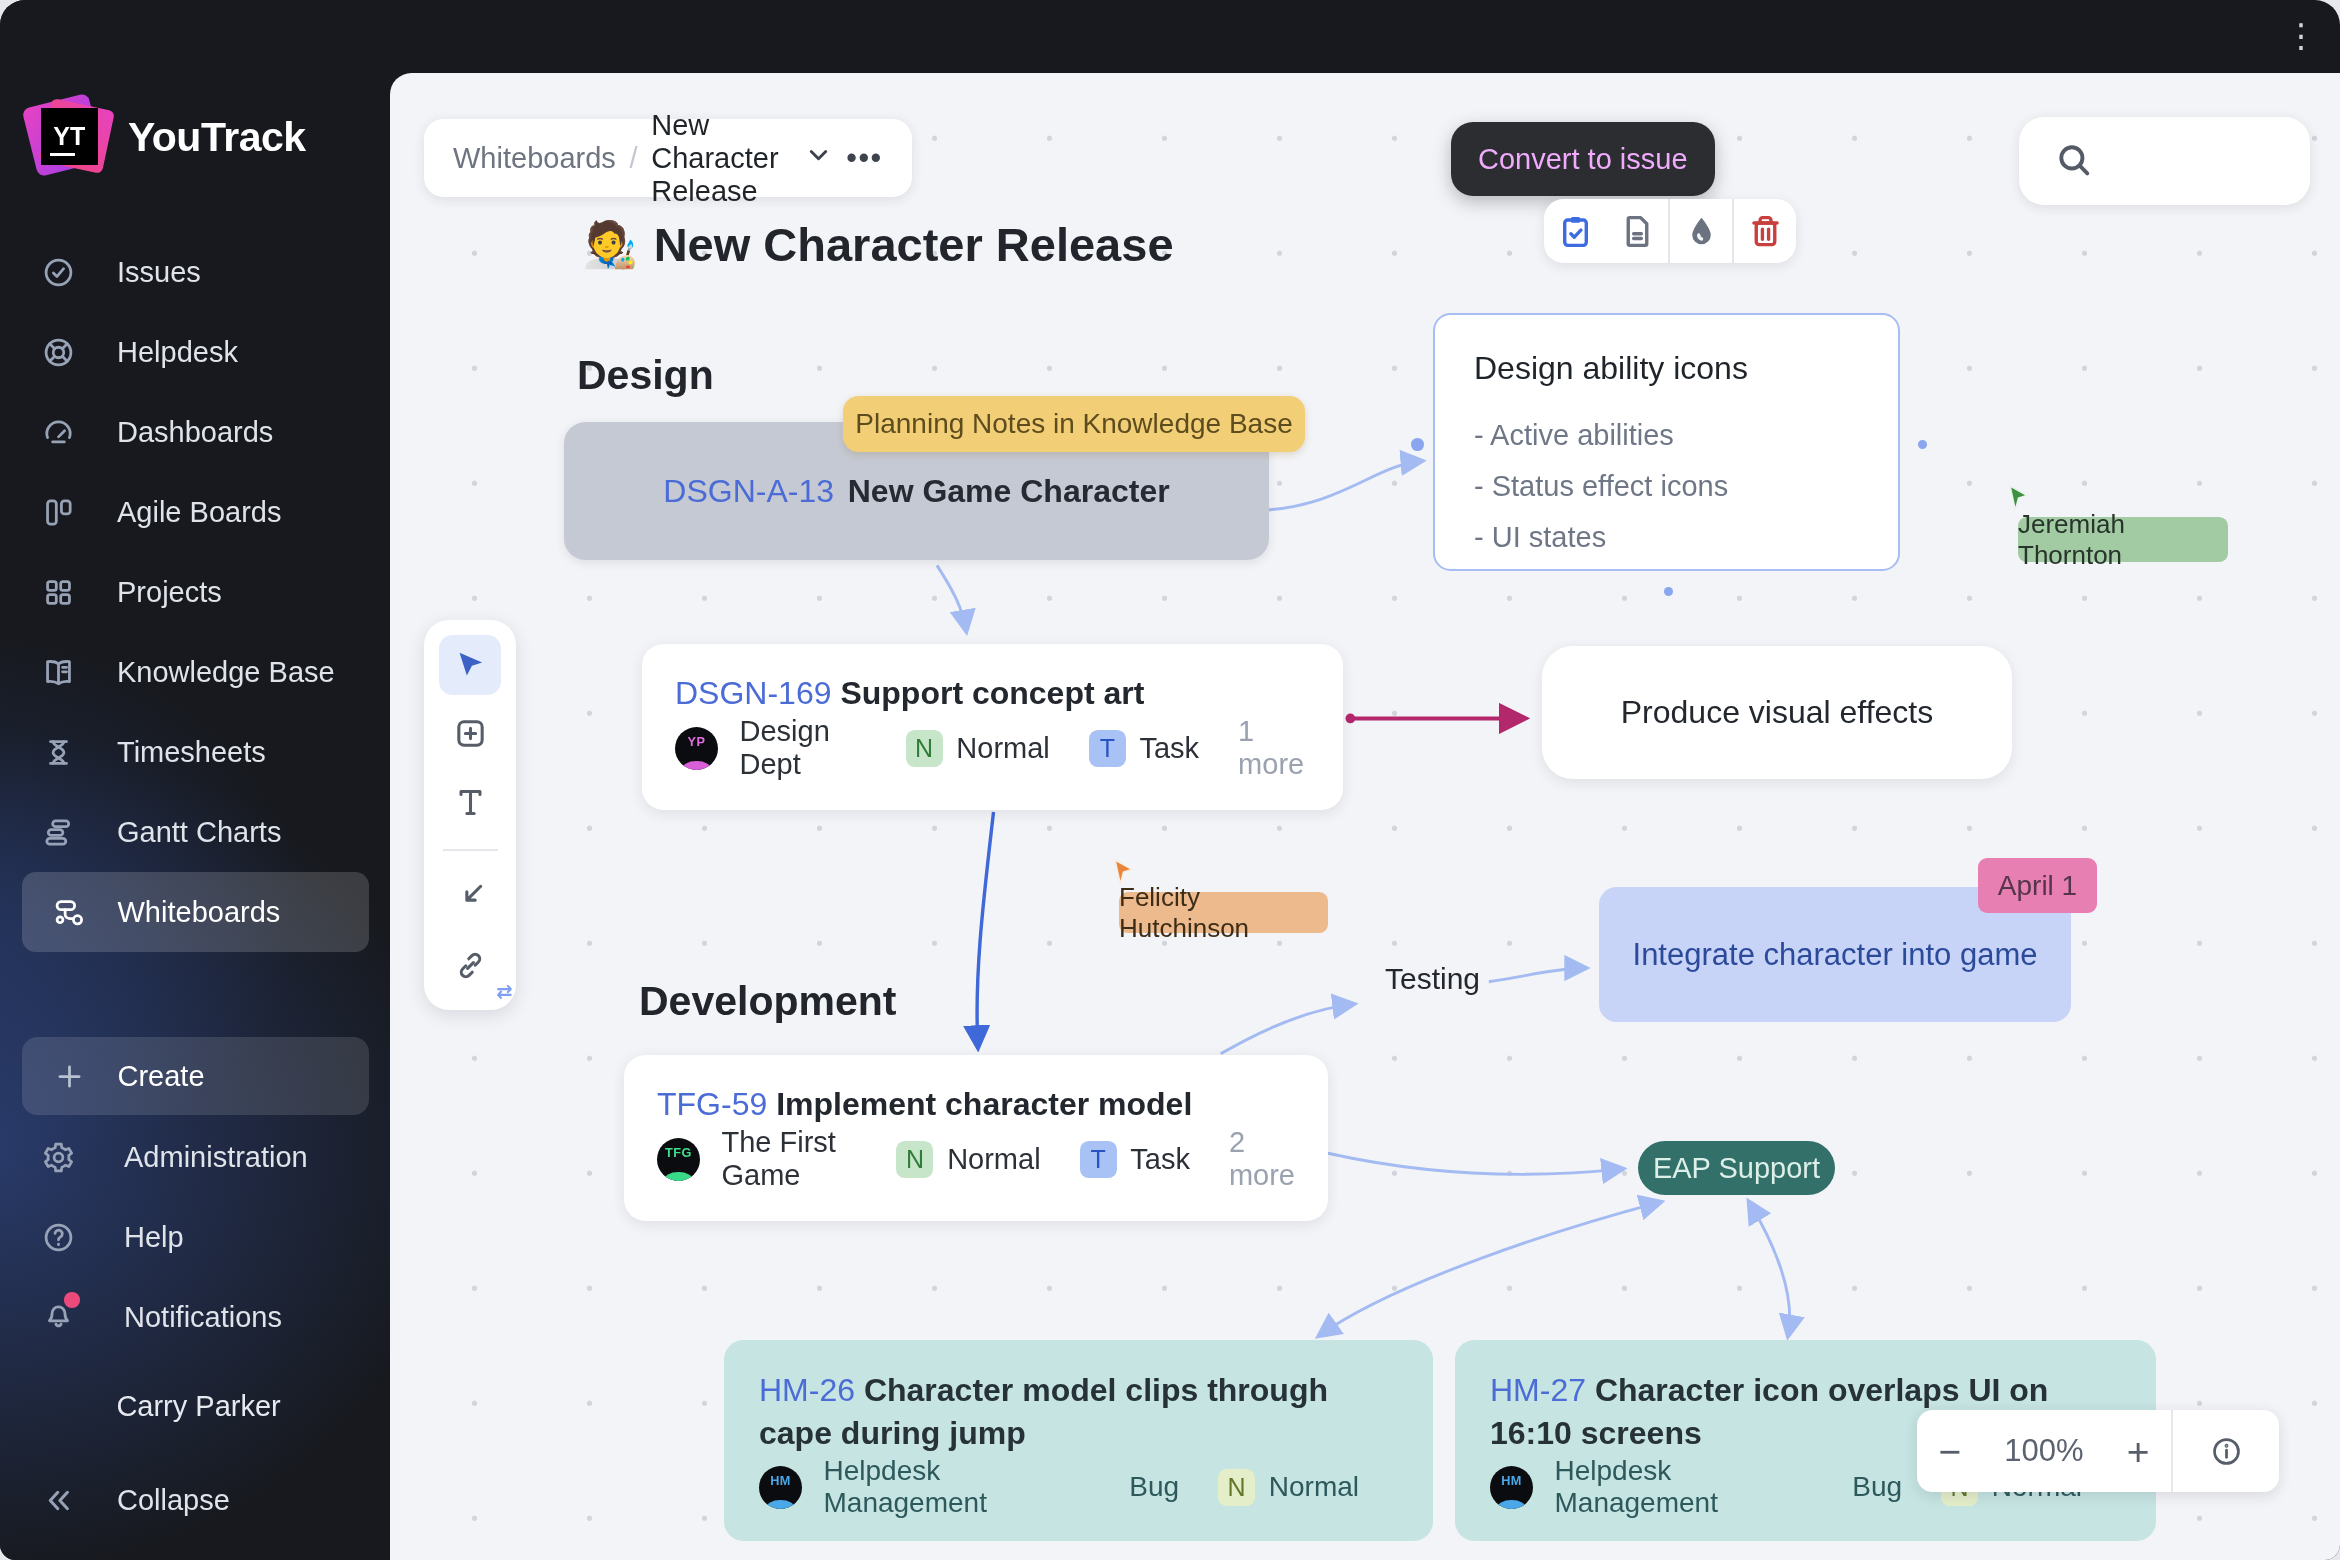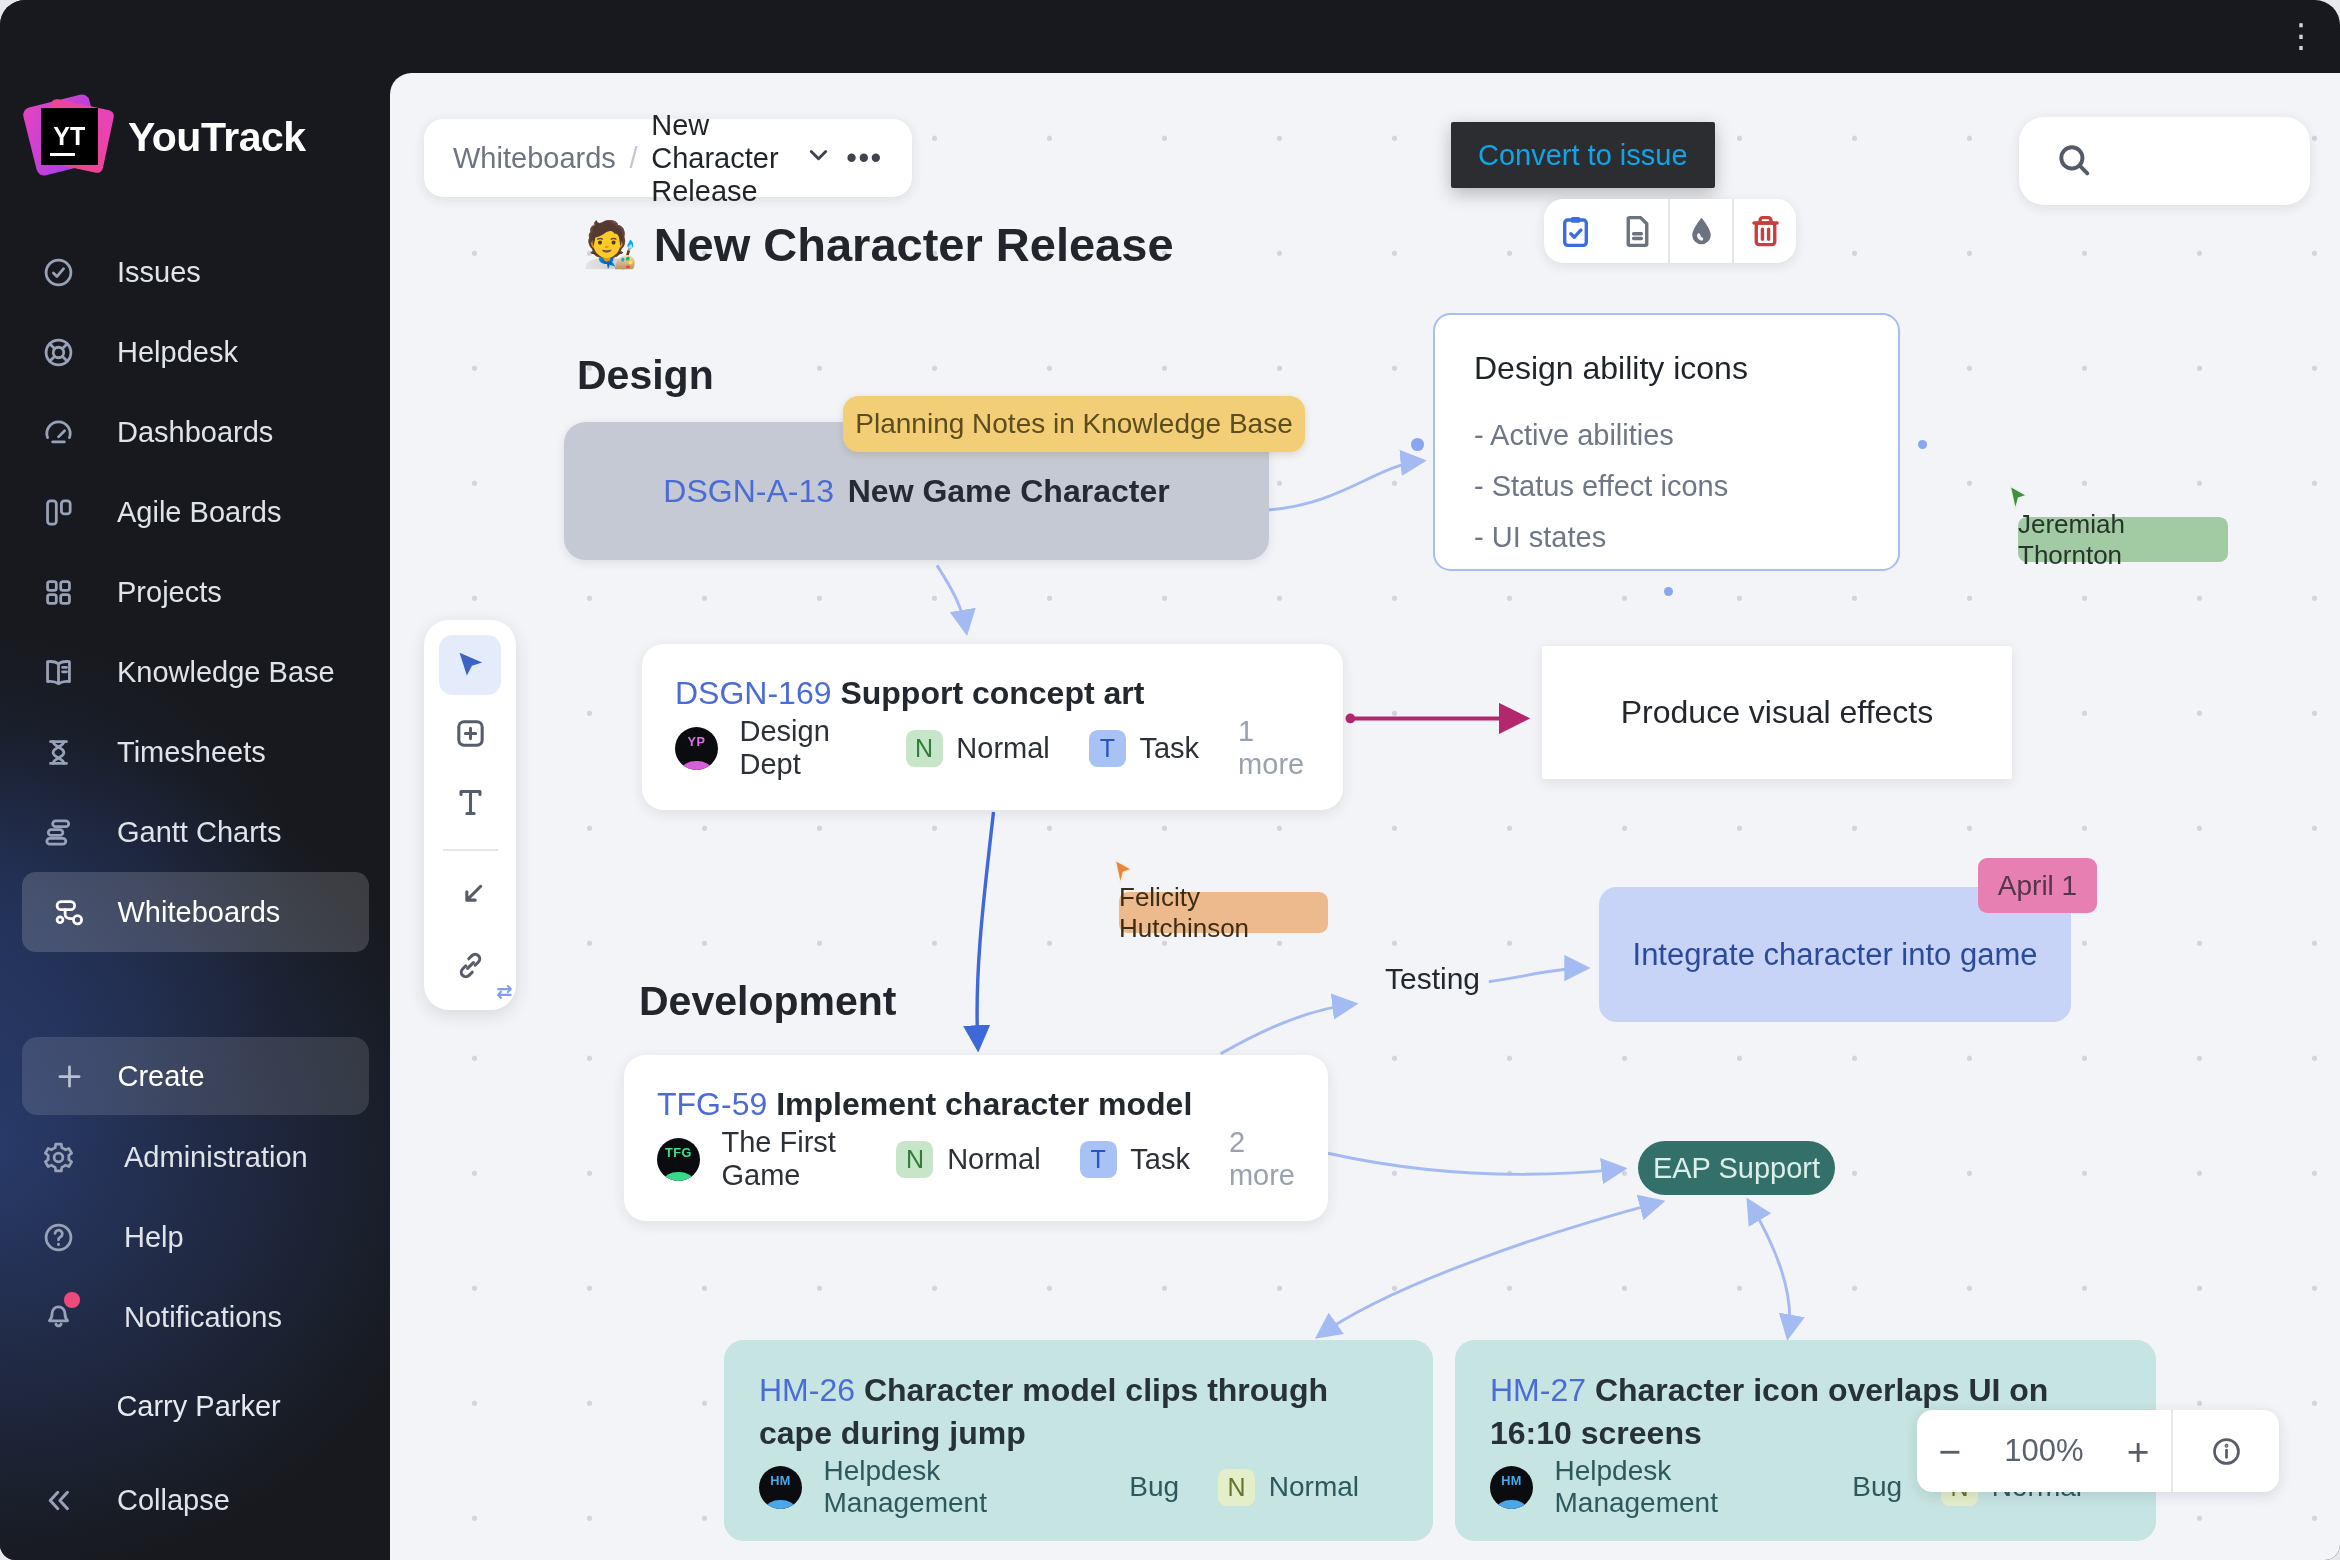--- a/index.html
+++ b/index.html
@@ -54,21 +54,21 @@
   .canvas{position:absolute;left:390px;top:73px;width:1950px;height:1487px;background:#f3f4f7;border-top-left-radius:21.5px;overflow:hidden;
     background-image:radial-gradient(#d2d5dc 2.4px, transparent 2.9px);background-size:115px 115px;background-position:27px 7.8px;}
   .conn{position:absolute;inset:0;pointer-events:none;}
 
   .pill{background:#fff;border-radius:19.5px;box-shadow:0 2.9px 11.7px rgba(25,35,60,.10);}
   .breadcrumb{position:absolute;left:34px;top:46px;width:488px;height:78px;display:flex;align-items:center;padding:0 29px;box-sizing:border-box;font-size:29px;gap:13.7px;}
   .bc-root{color:#6e7581;} .bc-sep{color:#c3c7cf;} .bc-cur{color:#1f2429;font-weight:500;}
   .bc-chev svg,.bc-dots svg{width:29px;height:29px;stroke:#3e444d;fill:none;stroke-width:2.4;stroke-linecap:round;stroke-linejoin:round;}
   .bc-dots{letter-spacing:2px;color:#3e444d;font-size:29px;font-weight:700;}
 
-  .tooltip{position:absolute;left:1061px;top:49px;height:66px;background:#2b2d31;color:#0ea5e9;border-radius:2px;display:flex;align-items:center;padding:0 27px;font-size:29px;font-weight:500;box-shadow:0 5.9px 17.6px rgba(0,0,0,.25);}
+  .tooltip{position:absolute;left:1061px;top:49px;height:74px;background:#2b2d31;color:#f0abfc;border-radius:22px;display:flex;align-items:center;padding:0 27px;font-size:29px;font-weight:500;box-shadow:0 5.9px 17.6px rgba(0,0,0,.25);}
 
   .board-toolbar{position:absolute;left:1154px;top:126px;width:252px;height:64px;display:flex;align-items:center;}
   .bt-item{flex:1;height:100%;display:flex;align-items:center;justify-content:center;}
   .bt-item.sep{border-left:2px solid #e4e6ea;}
   .board-toolbar svg{width:37px;height:37px;fill:none;stroke-width:2.2;stroke-linecap:round;stroke-linejoin:round;}
 
   .search-pill{position:absolute;left:1629px;top:44px;width:291px;height:88px;border-radius:25px;display:flex;align-items:center;padding:0 9.8px 0 35px;box-sizing:border-box;}
   .search-pill svg{width:39px;height:39px;stroke:#545b66;fill:none;stroke-width:2.4;stroke-linecap:round;}
   .avatars{display:flex;margin-left:41px;}
   .avatars .av{width:64px;height:64px;border-radius:50%;overflow:hidden;border:3.9px solid #fff;margin-left:-21.5px;}
@@ -104,21 +104,21 @@
   .badge{width:37px;height:37px;border-radius:8.8px;display:flex;align-items:center;justify-content:center;font-size:25px;font-weight:500;flex:none;}
   .badge-n{background:#c7e5c8;color:#2f7d36;}
   .badge-t{background:#a9c2f6;color:#2b52c1;}
   .badge-nt{background:#e4eec9;color:#62772a;}
   .meta .bl{margin-left:13.7px;margin-right:39px;}
   .more{color:#9aa2af;}
 
   .card-dsgn{left:252px;top:571px;width:701px;height:166px;}
   .card-tfg{left:234px;top:982px;width:704px;height:166px;}
 
-  .plain-card{position:absolute;background:#fff;border-radius:3px;box-shadow:0 3.9px 13.7px rgba(25,35,60,.09);display:flex;align-items:center;justify-content:center;font-size:32px;color:#23272e;z-index:2;}
+  .plain-card{position:absolute;background:#fff;border-radius:31px;box-shadow:0 3.9px 13.7px rgba(25,35,60,.09);display:flex;align-items:center;justify-content:center;font-size:32px;color:#23272e;z-index:2;}
   .card-produce{left:1152px;top:573px;width:470px;height:133px;}
 
   .integrate-card{position:absolute;left:1209px;top:814px;width:472px;height:135px;background:#c7d4f8;border-radius:17.6px;display:flex;align-items:center;justify-content:center;font-size:31px;color:#2b4a9a;z-index:2;}
   .date-badge{position:absolute;left:1588px;top:785px;width:119px;height:55px;background:#e77fb3;border-radius:9px;display:flex;align-items:center;justify-content:center;font-size:28px;color:#54354b;z-index:4;}
 
   .text-label{position:absolute;font-size:30px;color:#23272e;}
   .lbl-testing{left:995px;top:889px;}
 
   .eap-pill{position:absolute;left:1248px;top:1068px;width:197px;height:54px;background:#33706a;border-radius:27px;display:flex;align-items:center;justify-content:center;font-size:29px;color:#dcefe9;z-index:2;}
 

